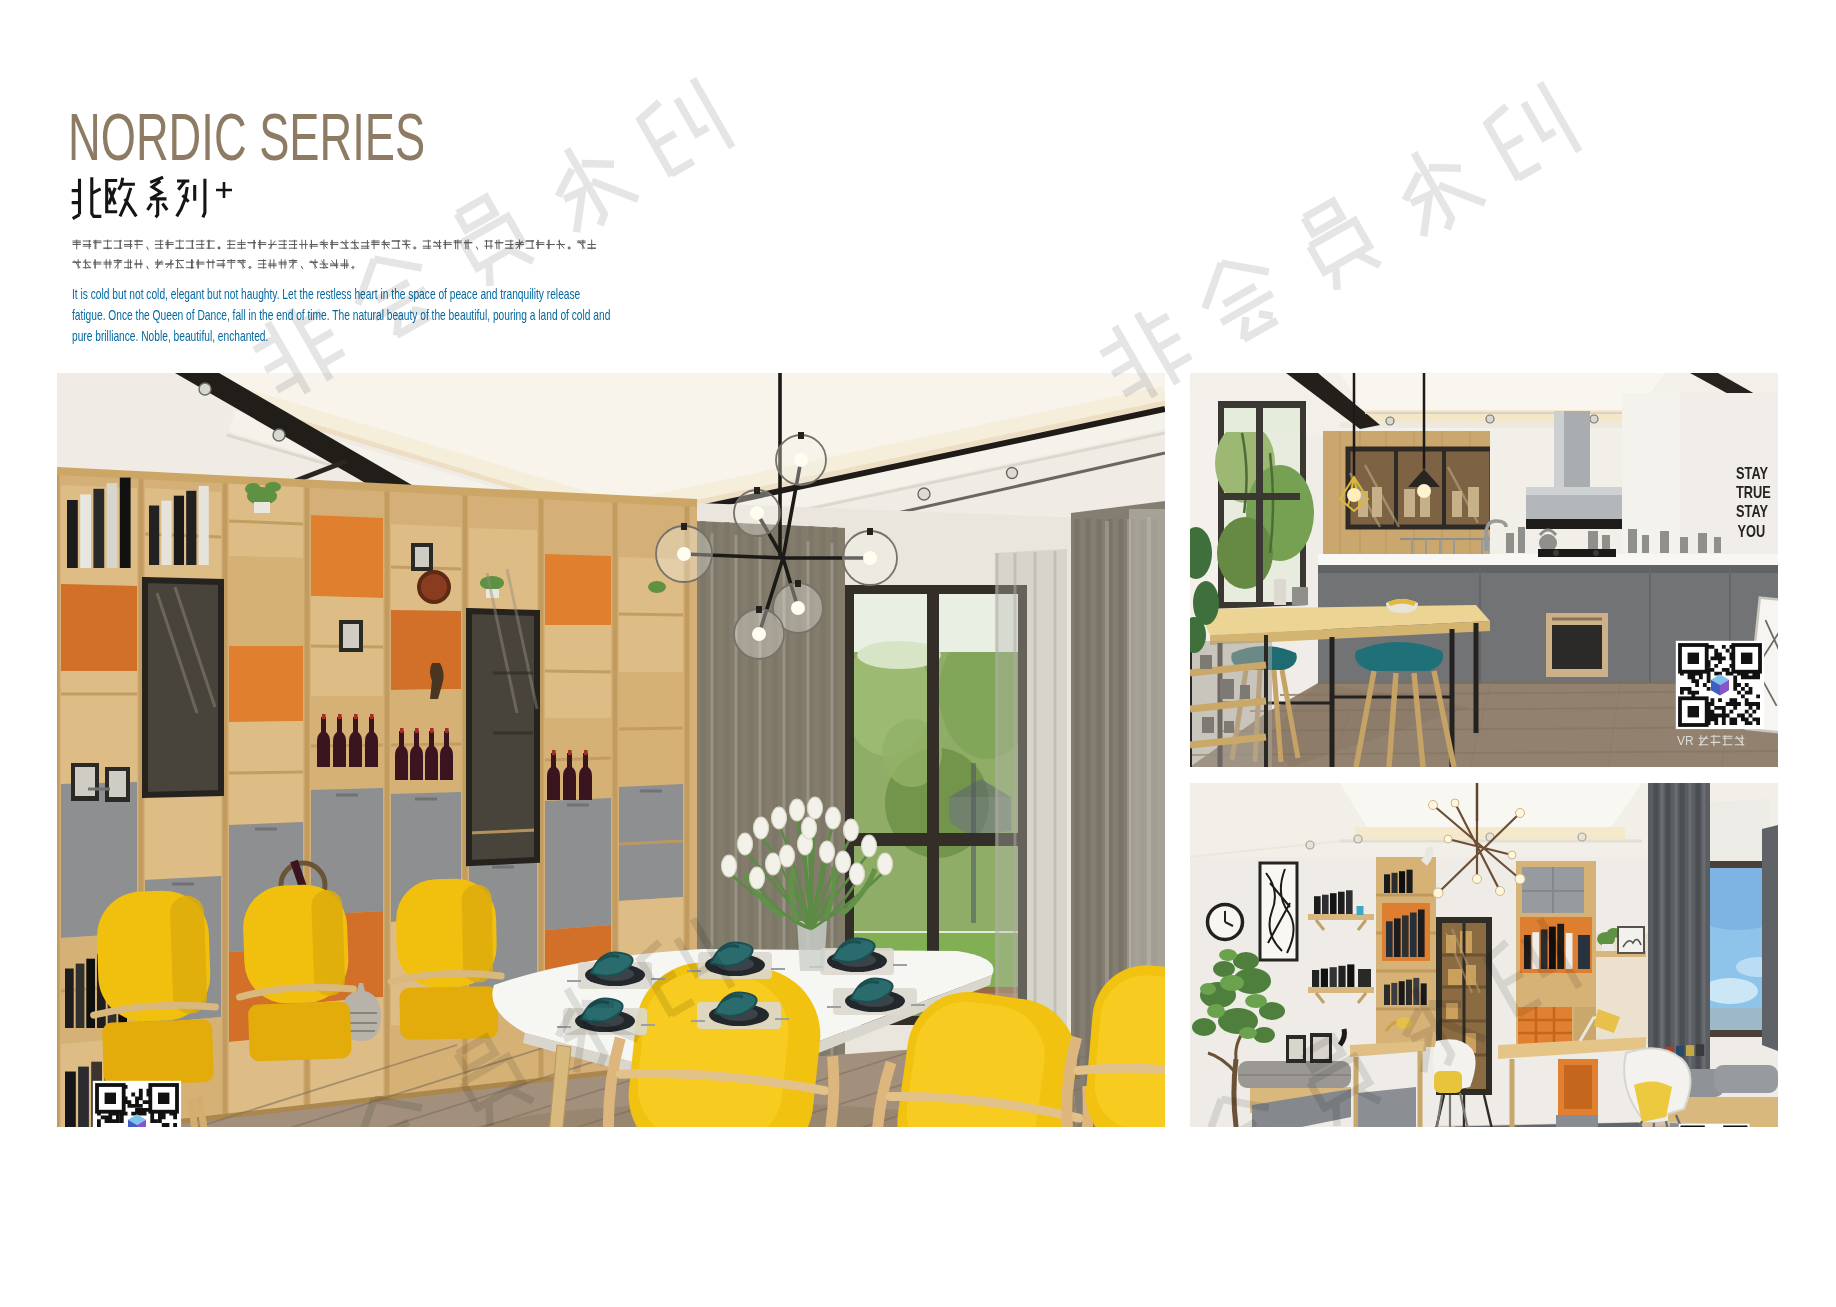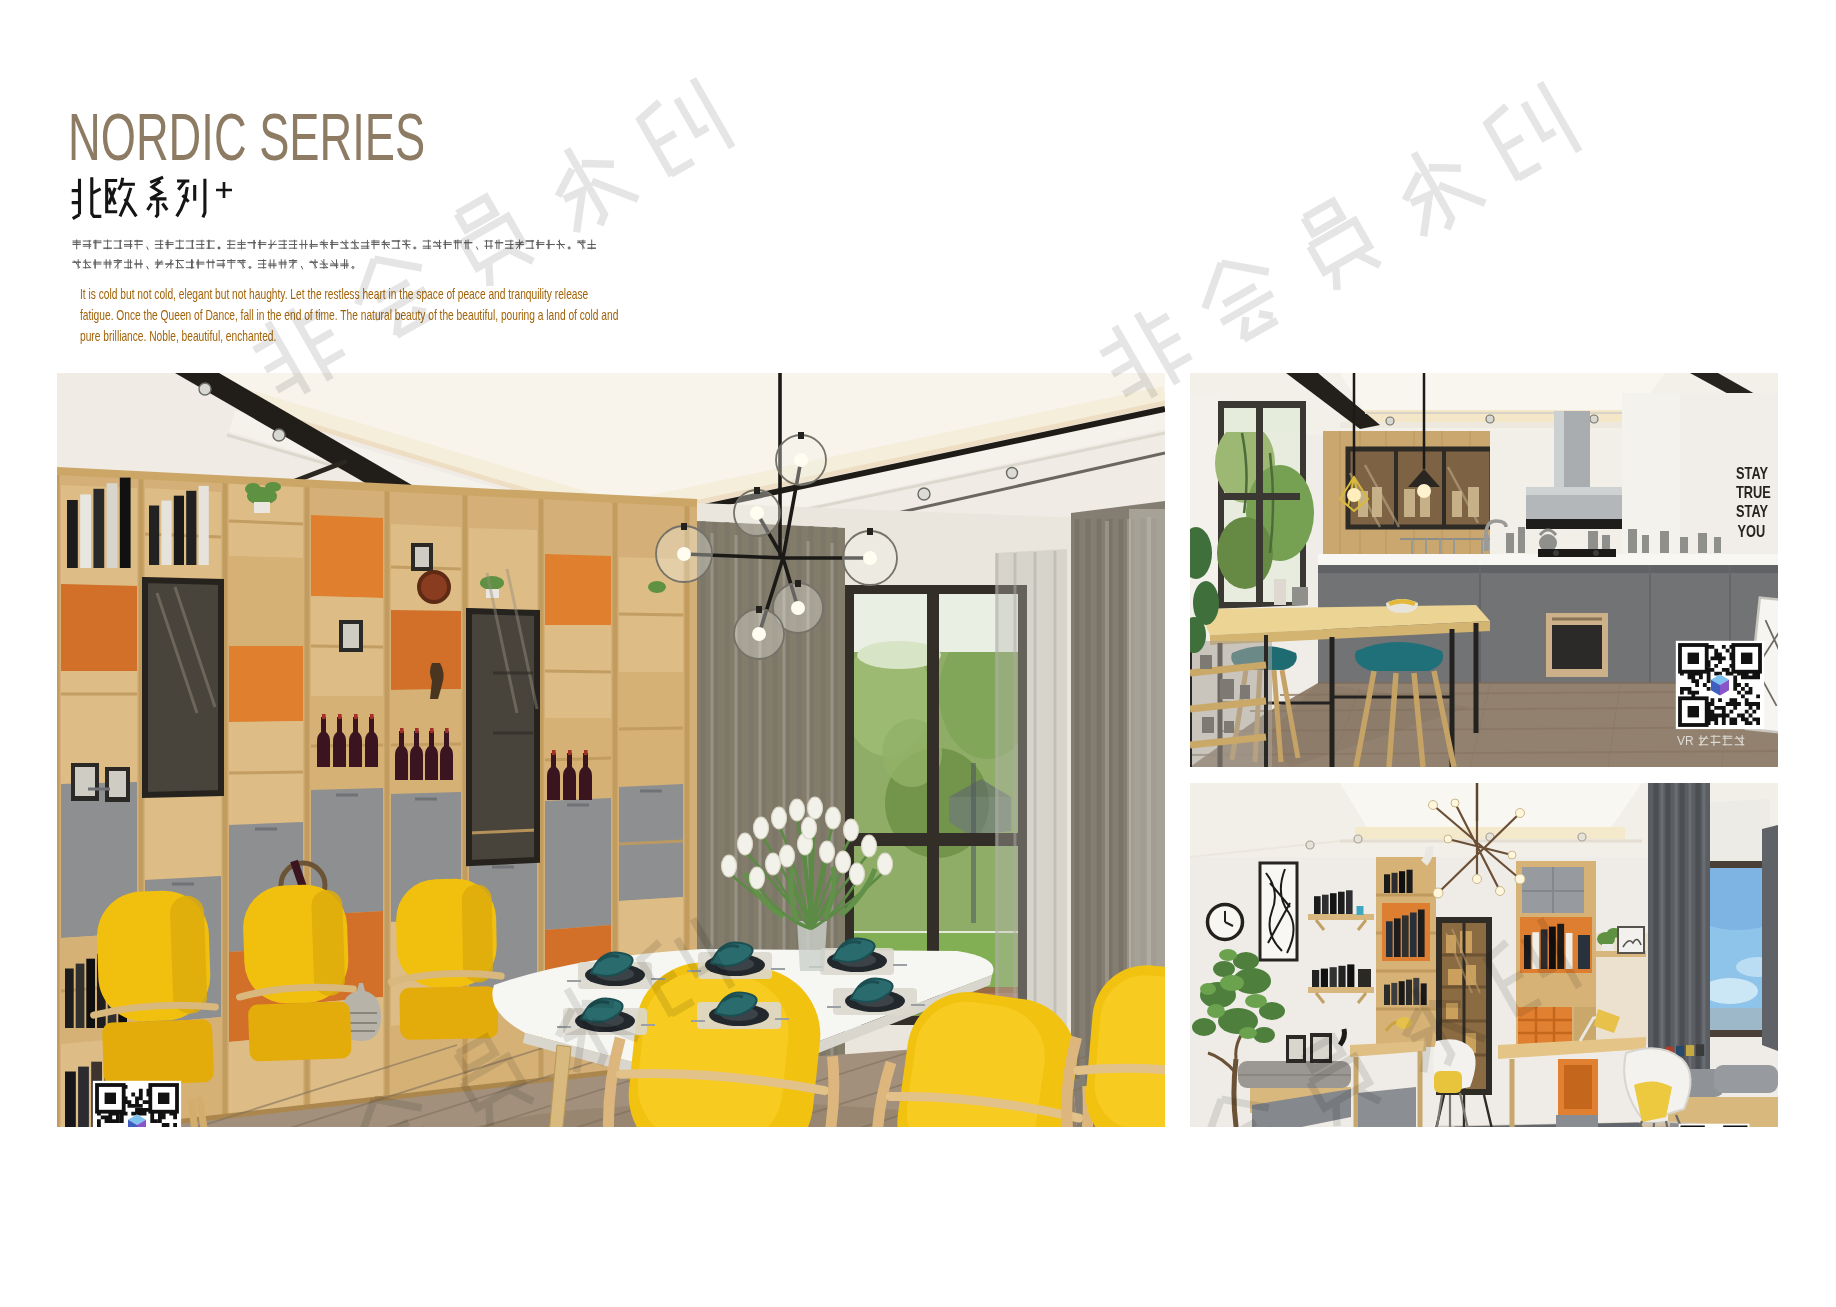--- a/index.html
+++ b/index.html
@@ -19,21 +19,21 @@
         <path d="M177.0 181.0L189.3 181.0M185.2 181.0L178.4 189.7M187.2 187.0L185.2 198.9L181.1 209.0L176.7 216.4M182.5 195.2L188.6 201.7M194.7 185.1L194.7 200.8M204.9 178.7L204.9 212.7L202.9 217.3" stroke="#151515" stroke-width="3.1" fill="none" stroke-linecap="butt" stroke-linejoin="miter"></path>
         <path d="M216 190h16M224 182v16" stroke="#151515" stroke-width="2.6"></path>
       </g>
 
 <g>
         <path d="M72.9 244.5L80.5 244.5M76.7 239.9L76.7 249.0M72.9 242.7L80.5 242.7M72.9 241.0L80.5 241.0M83.2 244.5L90.8 244.5M89.3 240.3L89.3 248.6M83.2 246.2L90.8 246.2M83.2 241.0L90.8 241.0M93.5 241.0L101.1 241.0M95.9 240.1L95.9 248.8M93.5 242.7L101.1 242.7M95.1 240.3L95.1 248.6M103.8 241.0L111.4 241.0M107.6 239.9L107.6 249.0M103.8 248.2L111.4 248.2M103.8 248.2L111.4 248.2M114.1 241.0L121.7 241.0M120.2 240.3L120.2 248.6M114.1 248.2L121.7 248.2M120.2 240.3L120.2 248.6M124.4 244.5L132.0 244.5M130.5 240.3L130.5 248.6M124.4 246.2L132.0 246.2M124.4 241.0L132.0 241.0M134.7 241.0L142.3 241.0M137.1 240.1L137.1 248.8M134.7 244.5L142.3 244.5M134.7 241.0L142.3 241.0M146.9 246.9L148.1 249.4M155.3 241.0L162.9 241.0M160.6 240.1L160.6 248.8M155.3 244.5L162.9 244.5M155.3 248.2L162.9 248.2M165.6 242.7L173.2 242.7M168.0 240.1L168.0 248.8M165.6 244.5L173.2 244.5M167.2 240.3L167.2 248.6M175.9 241.0L183.5 241.0M179.7 239.9L179.7 249.0M175.9 248.2L183.5 248.2M175.9 248.2L183.5 248.2M186.2 241.0L193.8 241.0M192.3 240.3L192.3 248.6M186.2 248.2L193.8 248.2M192.3 240.3L192.3 248.6M196.5 241.0L204.1 241.0M201.8 240.1L201.8 248.8M196.5 244.5L204.1 244.5M196.5 248.2L204.1 248.2M206.8 241.0L214.4 241.0M209.2 240.1L209.2 248.8M206.8 248.2L214.4 248.2M208.4 240.3L208.4 248.6M220.0 248.0L219.0 249.0M219.0 249.0L218.1 248.0M218.1 248.0L219.0 246.9M219.0 246.9L220.0 248.0M227.4 244.5L235.0 244.5M229.8 240.1L229.8 248.8M227.4 248.2L235.0 248.2M227.4 241.0L235.0 241.0M237.7 242.7L245.3 242.7M241.5 239.9L241.5 249.0M237.7 244.5L245.3 244.5M237.7 248.2L245.3 248.2M248.0 242.7L255.6 242.7M254.1 240.3L254.1 248.6M248.0 242.7L255.6 242.7M254.1 240.3L254.1 248.6M258.3 244.5L265.9 244.5M259.9 240.3L259.9 248.6M258.3 242.7L265.9 242.7M259.9 240.3L259.9 248.6M268.6 244.5L276.2 244.5M271.0 240.1L271.0 248.8M268.6 244.5L276.2 244.5M275.1 241.0L269.4 248.4M278.9 244.5L286.5 244.5M284.2 240.1L284.2 248.8M278.9 248.2L286.5 248.2M278.9 241.0L286.5 241.0M289.2 244.5L296.8 244.5M294.5 240.1L294.5 248.8M289.2 248.2L296.8 248.2M289.2 241.0L296.8 241.0M299.5 244.5L307.1 244.5M301.9 240.1L301.9 248.8M299.5 244.5L307.1 244.5M305.6 240.3L305.6 248.6M309.8 244.5L317.4 244.5M311.4 240.3L311.4 248.6M309.8 246.2L317.4 246.2M311.4 240.3L311.4 248.6M320.1 244.5L327.7 244.5M323.9 239.9L323.9 249.0M320.1 242.7L327.7 242.7M321.5 241.2L327.0 248.2M330.4 244.5L338.0 244.5M332.0 240.3L332.0 248.6M330.4 242.7L338.0 242.7M332.0 240.3L332.0 248.6M340.7 242.7L348.3 242.7M346.0 240.1L346.0 248.8M340.7 248.2L348.3 248.2M342.1 241.2L347.6 248.2M351.0 242.7L358.6 242.7M354.8 239.9L354.8 249.0M351.0 248.2L358.6 248.2M352.4 241.2L357.9 248.2M361.3 242.7L368.9 242.7M367.4 240.3L367.4 248.6M361.3 246.2L368.9 246.2M361.3 248.2L368.9 248.2M371.6 242.7L379.2 242.7M374.0 240.1L374.0 248.8M371.6 244.5L379.2 244.5M371.6 241.0L379.2 241.0M381.9 242.7L389.5 242.7M384.3 240.1L384.3 248.8M381.9 244.5L389.5 244.5M383.3 241.2L388.8 248.2M392.2 241.0L399.8 241.0M398.3 240.3L398.3 248.6M392.2 248.2L399.8 248.2M392.2 241.0L399.8 241.0M402.5 241.0L410.1 241.0M406.3 239.9L406.3 249.0M402.5 244.5L410.1 244.5M403.9 241.2L409.4 248.2M415.7 248.0L414.7 249.0M414.7 249.0L413.8 248.0M413.8 248.0L414.7 246.9M414.7 246.9L415.7 248.0M423.1 241.0L430.7 241.0M428.4 240.1L428.4 248.8M423.1 246.2L430.7 246.2M423.1 248.2L430.7 248.2M433.4 242.7L441.0 242.7M439.5 240.3L439.5 248.6M433.4 246.2L441.0 246.2M434.8 241.2L440.3 248.2M443.7 244.5L451.3 244.5M445.3 240.3L445.3 248.6M443.7 242.7L451.3 242.7M445.3 240.3L445.3 248.6M454.0 241.0L461.6 241.0M457.8 239.9L457.8 249.0M454.0 242.7L461.6 242.7M455.6 240.3L455.6 248.6M464.3 242.7L471.9 242.7M468.1 239.9L468.1 249.0M464.3 242.7L471.9 242.7M465.9 240.3L465.9 248.6M476.5 246.9L477.7 249.4M484.9 241.0L492.5 241.0M491.0 240.3L491.0 248.6M484.9 246.2L492.5 246.2M486.5 240.3L486.5 248.6M495.2 242.7L502.8 242.7M499.0 239.9L499.0 249.0M495.2 242.7L502.8 242.7M496.8 240.3L496.8 248.6M505.5 244.5L513.1 244.5M510.8 240.1L510.8 248.8M505.5 248.2L513.1 248.2M505.5 241.0L513.1 241.0M515.8 242.7L523.4 242.7M519.6 239.9L519.6 249.0M515.8 244.5L523.4 244.5M522.3 241.0L516.6 248.4M526.1 241.0L533.7 241.0M532.2 240.3L532.2 248.6M526.1 248.2L533.7 248.2M526.1 241.0L533.7 241.0M536.4 244.5L544.0 244.5M538.0 240.3L538.0 248.6M536.4 242.7L544.0 242.7M538.0 240.3L538.0 248.6M546.7 244.5L554.3 244.5M549.1 240.1L549.1 248.8M546.7 244.5L554.3 244.5M548.3 240.3L548.3 248.6M557.0 244.5L564.6 244.5M559.4 240.1L559.4 248.8M557.0 244.5L564.6 244.5M558.4 241.2L563.9 248.2M570.2 248.0L569.2 249.0M569.2 249.0L568.3 248.0M568.3 248.0L569.2 246.9M569.2 246.9L570.2 248.0M577.6 241.0L585.2 241.0M582.9 240.1L582.9 248.8M577.6 242.7L585.2 242.7M579.0 241.2L584.5 248.2M587.9 244.5L595.5 244.5M591.7 239.9L591.7 249.0M587.9 248.2L595.5 248.2M587.9 248.2L595.5 248.2" stroke="#5d5d5d" stroke-width="1.00" fill="none" stroke-linecap="round"></path>
         <path d="M72.9 262.2L80.5 262.2M78.2 259.6L78.2 268.3M72.9 262.2L80.5 262.2M74.3 260.7L79.8 267.7M83.2 262.2L90.8 262.2M85.6 259.6L85.6 268.3M83.2 267.7L90.8 267.7M84.6 260.7L90.1 267.7M93.5 264.0L101.1 264.0M95.1 259.8L95.1 268.1M93.5 262.2L101.1 262.2M95.1 259.8L95.1 268.1M103.8 264.0L111.4 264.0M106.2 259.6L106.2 268.3M103.8 262.2L111.4 262.2M109.9 259.8L109.9 268.1M114.1 260.5L121.7 260.5M117.9 259.4L117.9 268.5M114.1 262.2L121.7 262.2M120.6 260.5L114.9 267.9M124.4 262.2L132.0 262.2M128.2 259.4L128.2 268.5M124.4 267.7L132.0 267.7M130.5 259.8L130.5 268.1M134.7 264.0L142.3 264.0M136.3 259.8L136.3 268.1M134.7 264.0L142.3 264.0M140.8 259.8L140.8 268.1M146.9 266.4L148.1 268.9M155.3 264.0L162.9 264.0M157.7 259.6L157.7 268.3M155.3 262.2L162.9 262.2M161.8 260.5L156.1 267.9M165.6 264.0L173.2 264.0M170.9 259.6L170.9 268.3M165.6 264.0L173.2 264.0M172.1 260.5L166.4 267.9M175.9 260.5L183.5 260.5M177.5 259.8L177.5 268.1M175.9 267.7L183.5 267.7M177.3 260.7L182.8 267.7M186.2 262.2L193.8 262.2M191.5 259.6L191.5 268.3M186.2 267.7L193.8 267.7M192.3 259.8L192.3 268.1M196.5 264.0L204.1 264.0M198.1 259.8L198.1 268.1M196.5 262.2L204.1 262.2M198.1 259.8L198.1 268.1M206.8 262.2L214.4 262.2M208.4 259.8L208.4 268.1M206.8 262.2L214.4 262.2M212.9 259.8L212.9 268.1M217.1 264.0L224.7 264.0M223.2 259.8L223.2 268.1M217.1 265.7L224.7 265.7M217.1 260.5L224.7 260.5M227.4 260.5L235.0 260.5M231.2 259.4L231.2 268.5M227.4 262.2L235.0 262.2M227.4 260.5L235.0 260.5M237.7 260.5L245.3 260.5M243.0 259.6L243.0 268.3M237.7 262.2L245.3 262.2M239.1 260.7L244.6 267.7M250.9 267.5L249.9 268.5M249.9 268.5L249.0 267.5M249.0 267.5L249.9 266.4M249.9 266.4L250.9 267.5M258.3 260.5L265.9 260.5M263.6 259.6L263.6 268.3M258.3 264.0L265.9 264.0M258.3 267.7L265.9 267.7M268.6 264.0L276.2 264.0M273.9 259.6L273.9 268.3M268.6 265.7L276.2 265.7M270.2 259.8L270.2 268.1M278.9 264.0L286.5 264.0M281.3 259.6L281.3 268.3M278.9 262.2L286.5 262.2M285.0 259.8L285.0 268.1M289.2 260.5L296.8 260.5M293.0 259.4L293.0 268.5M289.2 262.2L296.8 262.2M295.7 260.5L290.0 267.9M301.4 266.4L302.6 268.9M309.8 262.2L317.4 262.2M315.1 259.6L315.1 268.3M309.8 262.2L317.4 262.2M311.2 260.7L316.7 267.7M320.1 264.0L327.7 264.0M323.9 259.4L323.9 268.5M320.1 267.7L327.7 267.7M321.5 260.7L327.0 267.7M330.4 264.0L338.0 264.0M336.5 259.8L336.5 268.1M330.4 265.7L338.0 265.7M331.8 260.7L337.3 267.7M340.7 264.0L348.3 264.0M344.5 259.4L344.5 268.5M340.7 265.7L348.3 265.7M346.8 259.8L346.8 268.1M353.9 267.5L352.9 268.5M352.9 268.5L352.0 267.5M352.0 267.5L352.9 266.4M352.9 266.4L353.9 267.5" stroke="#5d5d5d" stroke-width="1.00" fill="none" stroke-linecap="round"></path>
       </g>
 </svg>
 
-<div class="abs" style="left:72px;top:284px;font-size:14.5px;line-height:21px;color:#a16207;margin-left:8px;">
+<div class="abs" style="left:72px;top:284px;font-size:14.5px;line-height:21px;color:#0369a1;">
 <div style="white-space:nowrap;transform:scaleX(0.704);transform-origin:0 0;">It is cold but not cold, elegant but not haughty. Let the restless heart in the space of peace and tranquility release</div>
 <div style="white-space:nowrap;transform:scaleX(0.704);transform-origin:0 0;">fatigue. Once the Queen of Dance, fall in the end of time. The natural beauty of the beautiful, pouring a land of cold and</div>
 <div style="white-space:nowrap;transform:scaleX(0.704);transform-origin:0 0;">pure brilliance. Noble, beautiful, enchanted.</div>
 </div>
 
 <svg class="abs" style="left:57px;top:373px" width="1108" height="862" viewBox="0 0 1108 862">
       <rect width="1108" height="862" fill="#e9e5dd"></rect>
       <path d="M0 0H1108V148L563 152L0 238z" fill="#f0ece5"></path>
       <path d="M163 0H1108V30L563 146L186 32z" fill="#f8f4ec"></path>
       <path d="M186 24L563 138L1108 22" stroke="#f5ecd8" stroke-width="18" fill="none" opacity="0.85"></path>

